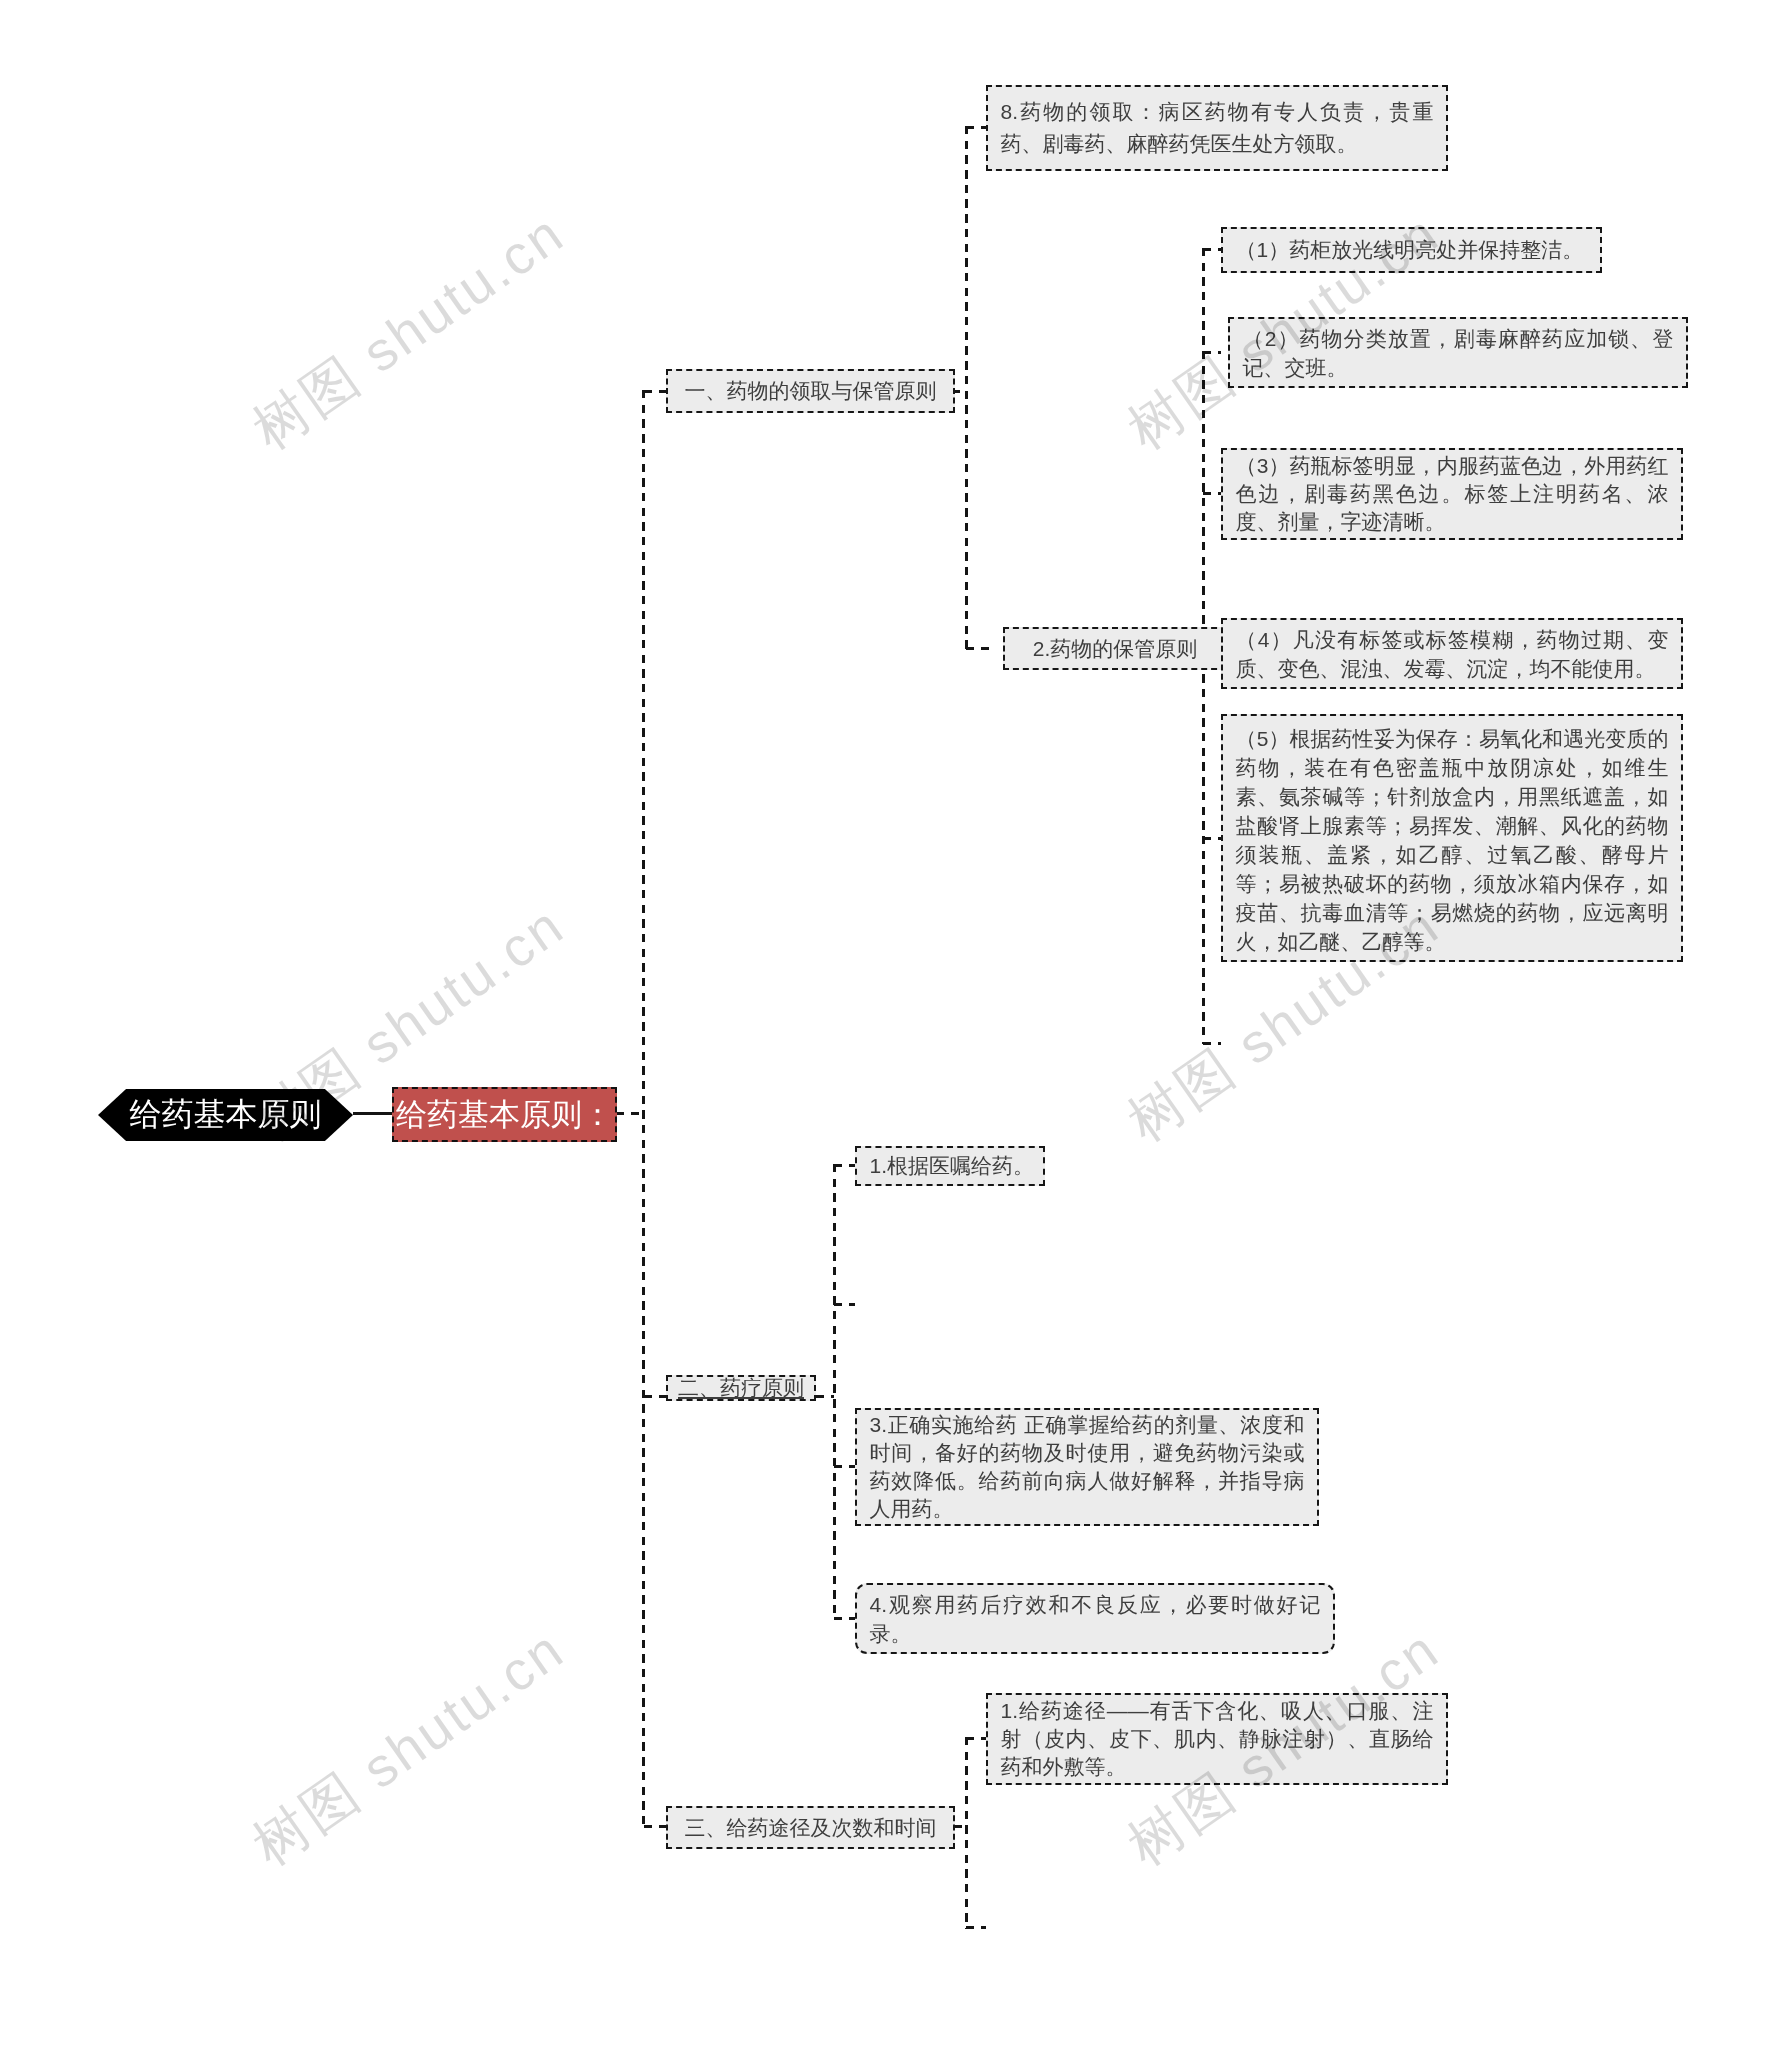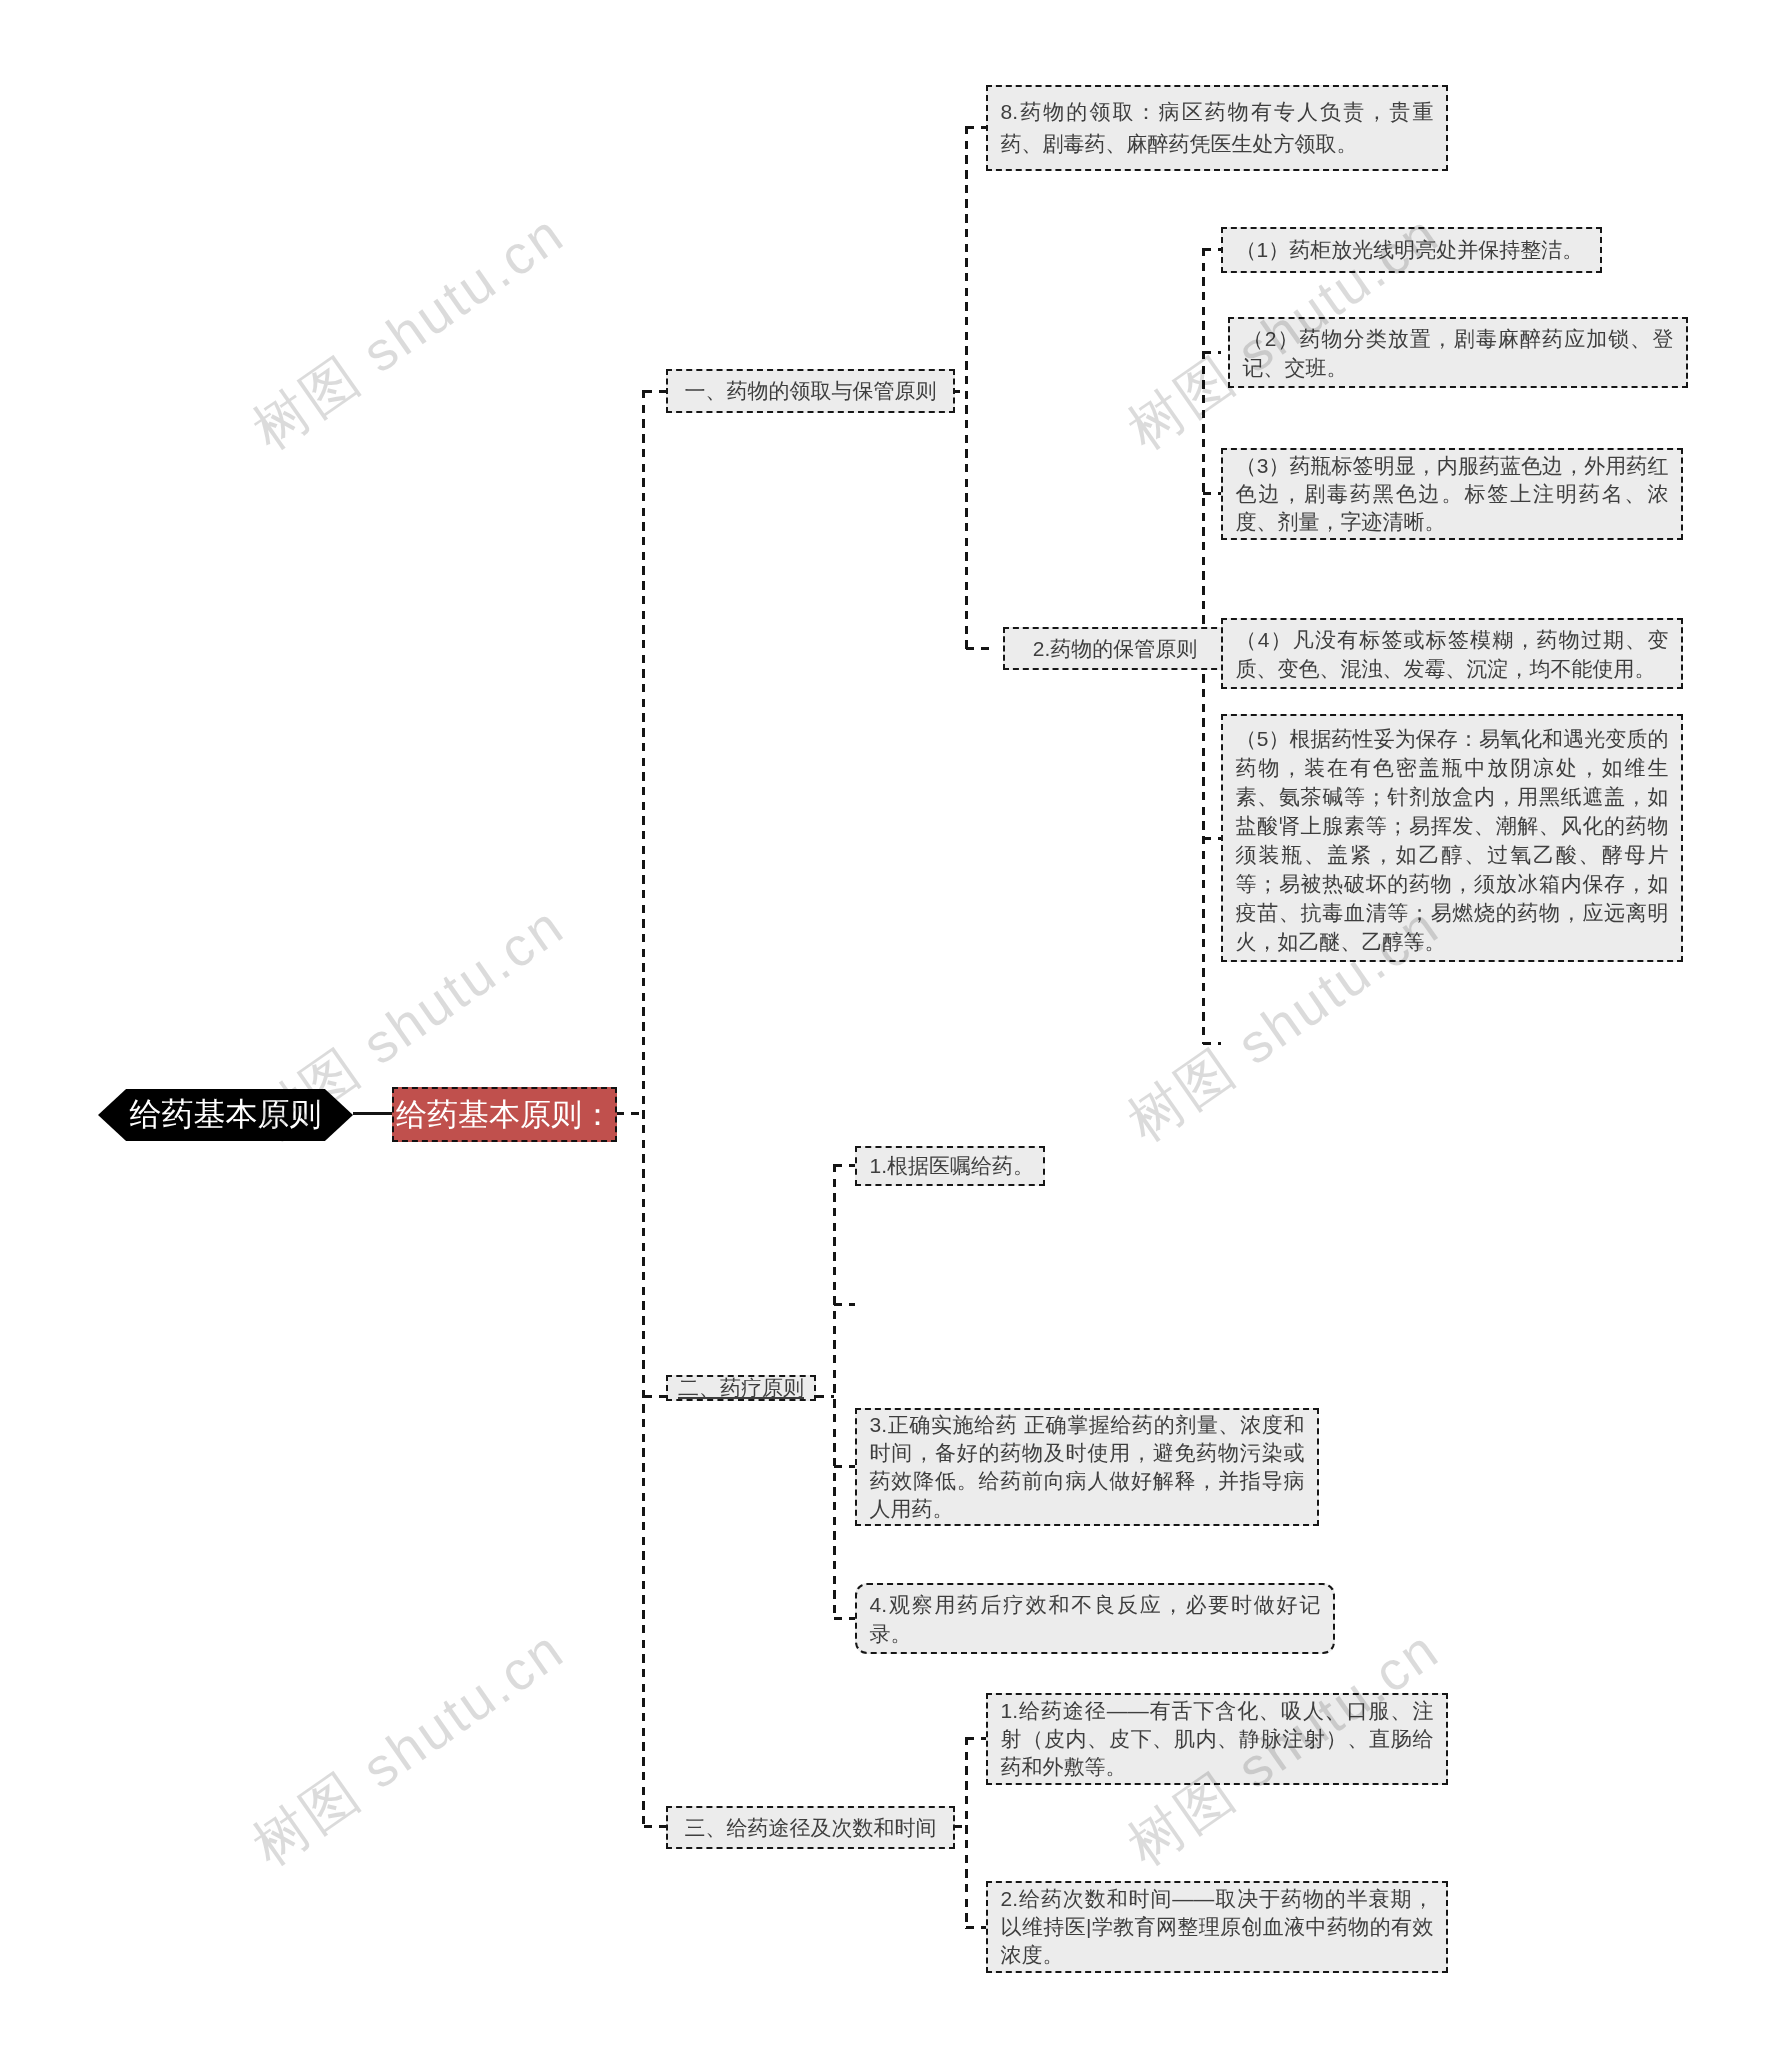--- a/index.html
+++ b/index.html
@@ -99,16 +99,15 @@
   <div class="box" style="left:1221px;top:618px;width:462px;height:71px;padding:4.9px 12.6px;line-height:29px;">（4）凡没有标签或标签模糊，药物过期、变质、变色、混浊、发霉、沉淀，均不能使用。</div>
   <div class="box" style="left:1221px;top:714px;width:462px;height:248px;padding:8.4px 12.6px;line-height:29px;">（5）根据药性妥为保存：易氧化和遇光变质的药物，装在有色密盖瓶中放阴凉处，如维生素、氨茶碱等；针剂放盒内，用黑纸遮盖，如盐酸肾上腺素等；易挥发、潮解、风化的药物须装瓶、盖紧，如乙醇、过氧乙酸、酵母片等；易被热破坏的药物，须放冰箱内保存，如疫苗、抗毒血清等；易燃烧的药物，应远离明火，如乙醚、乙醇等。</div>
 
   <div class="label" style="left:666px;top:1375px;width:150px;height:26px;text-decoration:underline;">二、药疗原则</div>
   <div class="box" style="left:855px;top:1146px;width:190px;height:40px;padding:3.5px 12.6px;white-space:nowrap;">1.根据医嘱给药。</div>
   <div class="box" style="left:855px;top:1408px;width:464px;height:118px;padding:0.7px 12.6px;">3.正确实施给药 正确掌握给药的剂量、浓度和时间，备好的药物及时使用，避免药物污染或药效降低。给药前向病人做好解释，并指导病人用药。</div>
   <div class="box" style="left:855px;top:1583px;width:480px;height:71px;padding:4.9px 12.6px;line-height:29px;border-radius:12px;">4.观察用药后疗效和不良反应，必要时做好记录。</div>
 
   <div class="label" style="left:666px;top:1806px;width:289px;height:43px;">三、给药途径及次数和时间</div>
   <div class="box" style="left:986px;top:1693px;width:462px;height:92px;padding:2.1px 12.6px;">1.给药途径——有舌下含化、吸人、口服、注射（皮内、皮下、肌内、静脉注射）、直肠给药和外敷等。</div>
-  <div class="box" style="left:986px;top:1881px;width:462px;height:92px;padding:2.1px 12.6px;">2.给药次数和时间——取决于药物的半衰期，以维持医|学教育网整理原创血液中药物的有效浓度。</div>
 
 </div>
 
 
 </body></html>

